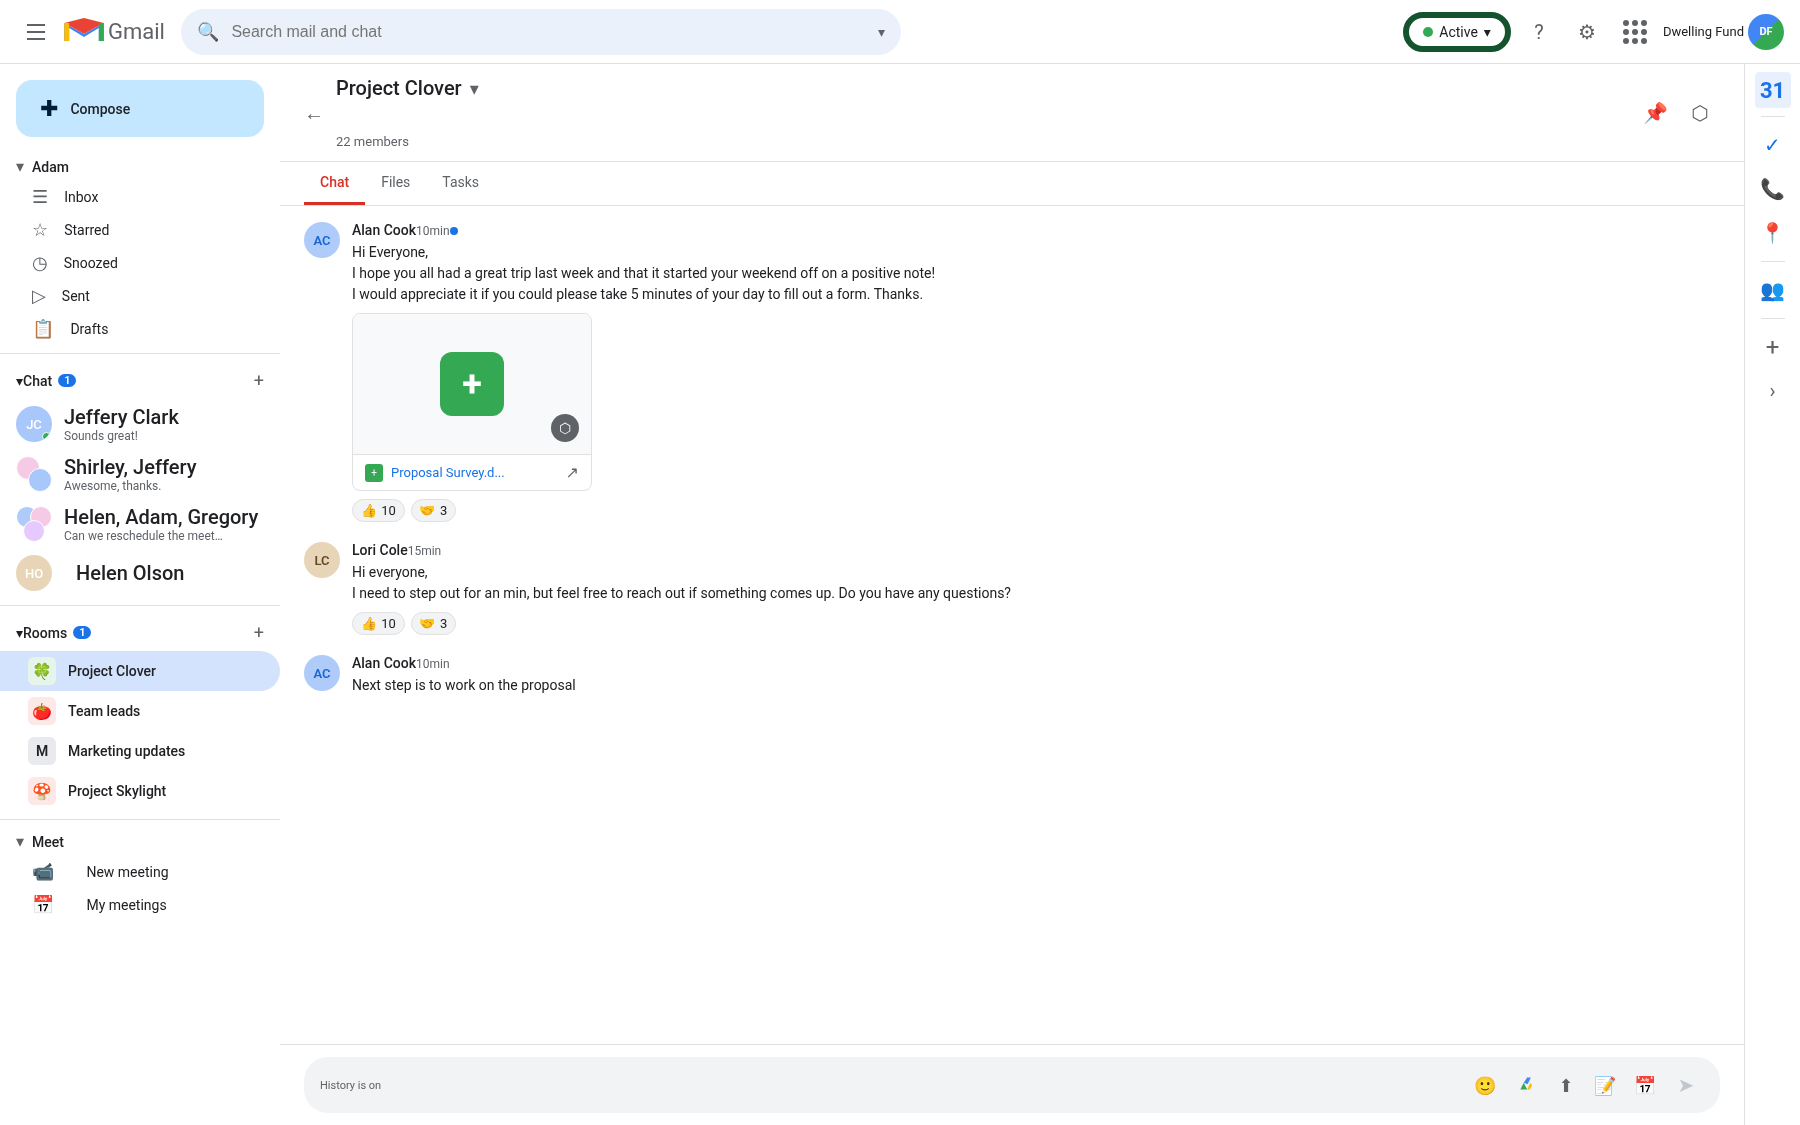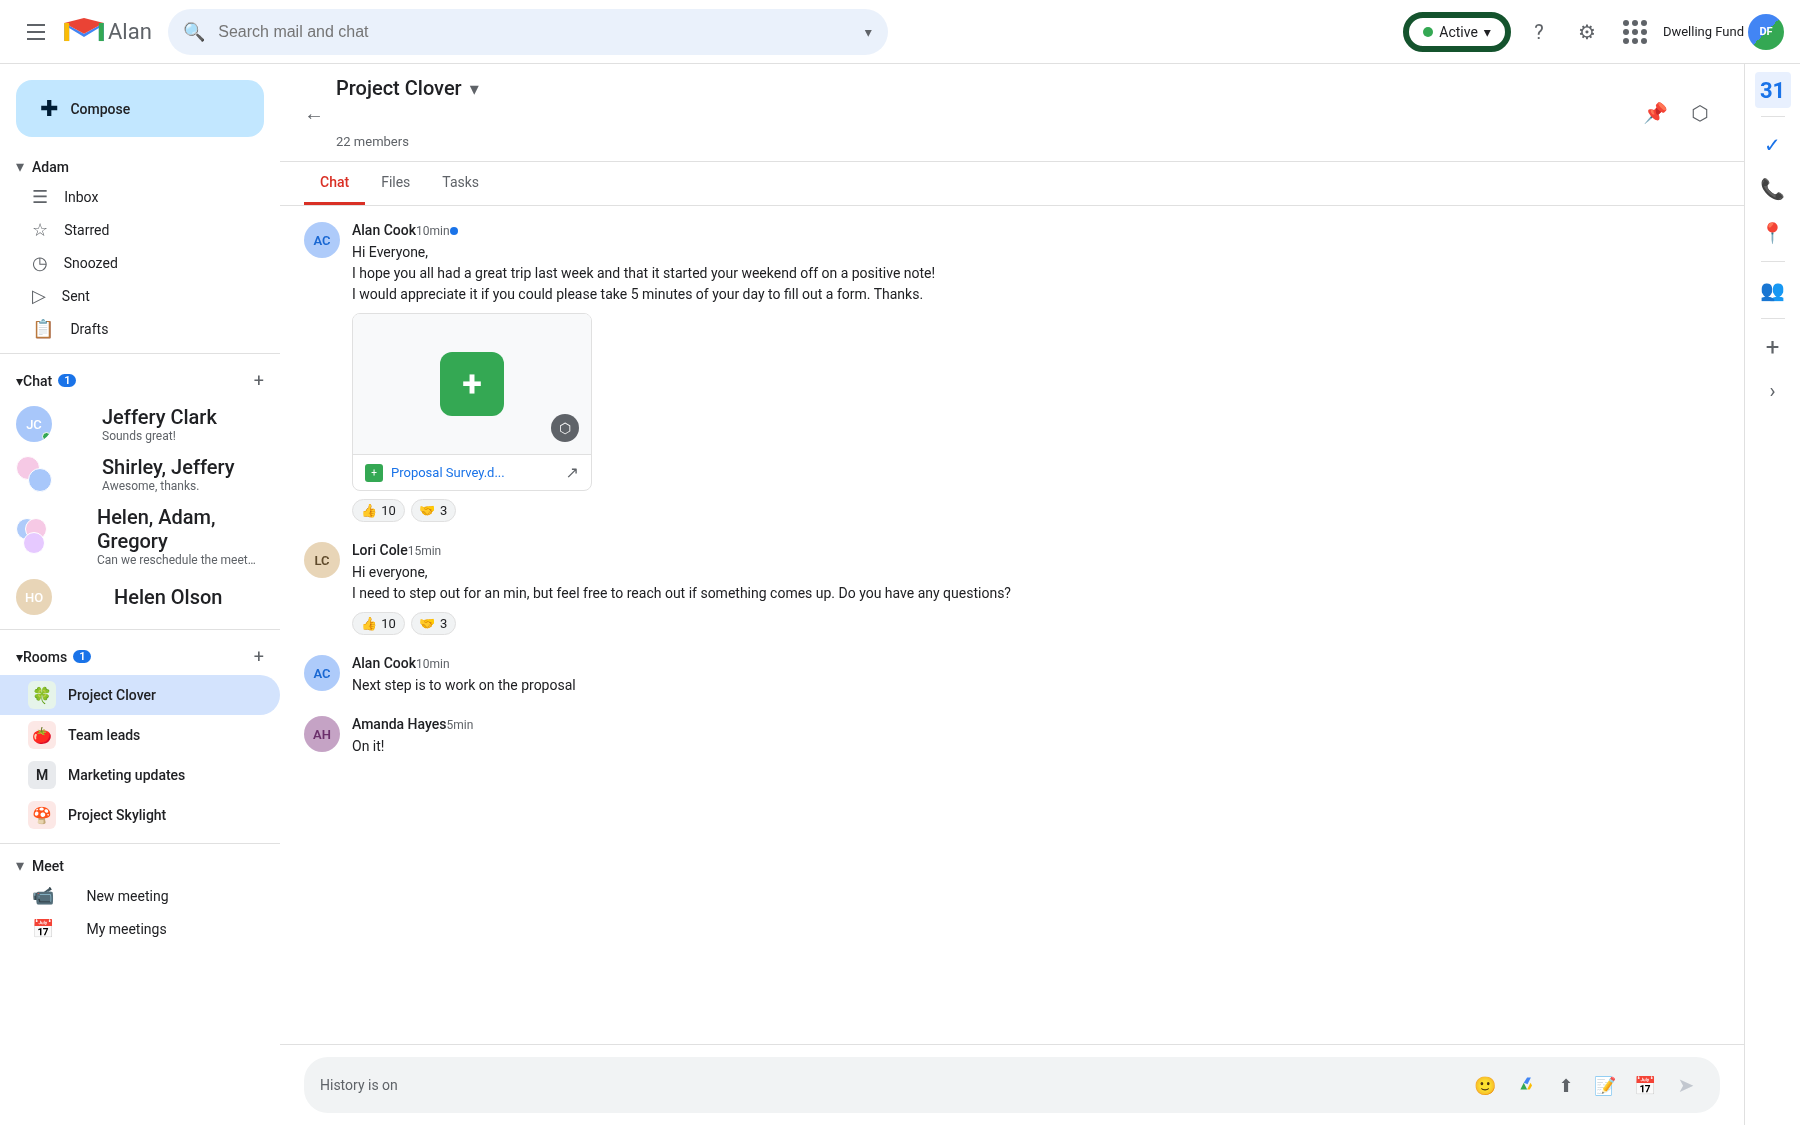--- a/index.html
+++ b/index.html
@@ -33,21 +33,21 @@
     .compose-btn { display: flex; align-items: center; gap: 12px; background: #c2e7ff; border-radius: 16px; padding: 16px 24px; margin: 8px 16px 16px; cursor: pointer; font-size: 14px; font-weight: 500; }
     .compose-plus { font-size: 22px; color: #001d35; }
     .section-header { display: flex; align-items: center; padding: 4px 16px; cursor: pointer; color: #202124; font-size: 14px; font-weight: 500; }
     .section-header .chevron { margin-right: 8px; font-size: 16px; color: #5f6368; }
     .sidebar-item { display: flex; align-items: center; padding: 6px 16px 6px 32px; cursor: pointer; border-radius: 0 24px 24px 0; font-size: 14px; color: #202124; }
     .sidebar-item .item-icon { margin-right: 16px; font-size: 18px; color: #5f6368; }
     .chat-section-header { display: flex; align-items: center; padding: 8px 16px; cursor: pointer; }
     .chat-section-header .label { font-size: 14px; font-weight: 500; }
     .chat-section-header .badge { background: #1a73e8; color: white; border-radius: 10px; font-size: 11px; padding: 0 6px; margin-left: 6px; font-weight: 600; }
     .chat-section-header .plus { margin-left: auto; font-size: 18px; color: #5f6368; }
-    .chat-contact { display: flex; align-items: center; padding: 6px 16px; cursor: pointer; border-radius: 0 24px 24px 0; gap: 38px; }
+    .chat-contact { display: flex; align-items: center; padding: 6px 16px; cursor: pointer; border-radius: 0 24px 24px 0; }
     .chat-avatar { width: 36px; height: 36px; border-radius: 50%; background: #9aa0a6; color: white; display: flex; align-items: center; justify-content: center; font-size: 13px; font-weight: 500; margin-right: 12px; flex-shrink: 0; position: relative; overflow: hidden; }
     .online-dot { position: absolute; bottom: 1px; right: 1px; width: 9px; height: 9px; background: #34a853; border-radius: 50%; border: 1.5px solid #fff; }
     .chat-info .name { font-size: 20px; font-weight: 500; }
     .chat-info .preview { font-size: 12px; color: #5f6368; white-space: nowrap; overflow: hidden; text-overflow: ellipsis; max-width: 160px; }
     .room-item { display: flex; align-items: center; padding: 6px 16px 6px 28px; cursor: pointer; border-radius: 0 24px 24px 0; }
     .room-item.active { background: #d3e3fd; }
     .room-icon { width: 28px; height: 28px; border-radius: 6px; margin-right: 12px; display: flex; align-items: center; justify-content: center; font-size: 16px; flex-shrink: 0; }
     .room-name { font-size: 14px; font-weight: 500; }
     .meet-item { display: flex; align-items: center; padding: 6px 16px 6px 32px; cursor: pointer; }
     .meet-item .icon { margin-right: 16px; font-size: 18px; color: #5f6368; }
@@ -92,21 +92,21 @@
     .attachment-footer { display: flex; align-items: center; padding: 8px 12px; gap: 8px; border-top: 1px solid #e0e0e0; }
     .attachment-form-icon { width: 18px; height: 18px; background: #34a853; border-radius: 3px; display: flex; align-items: center; justify-content: center; color: white; font-size: 10px; }
     .attachment-name { font-size: 13px; color: #1a73e8; flex: 1; white-space: nowrap; overflow: hidden; text-overflow: ellipsis; }
     .attachment-open { color: #5f6368; font-size: 16px; cursor: pointer; }
     .reactions { display: flex; gap: 6px; margin-top: 8px; }
     .reaction { display: flex; align-items: center; gap: 4px; background: #f1f3f4; border-radius: 12px; padding: 3px 8px; font-size: 13px; cursor: pointer; border: 1px solid #e0e0e0; }
 
     
     .chat-input { border-top: 1px solid #e0e0e0; padding: 12px 24px; flex-shrink: 0; }
     .input-box { background: #f1f3f4; border-radius: 24px; display: flex; align-items: center; padding: 10px 16px; gap: 8px; }
-    .input-placeholder { flex: 1; color: #5f6368; font-size: 14px; }
+    .input-placeholder { flex: 1; color: #5f6368; font-size: 11px; }
     .input-icons { display: flex; align-items: center; gap: 4px; }
     .input-icon { width: 36px; height: 36px; border-radius: 50%; display: flex; align-items: center; justify-content: center; cursor: pointer; color: #5f6368; font-size: 18px; }
     .send-icon { color: #c2c7cf; font-size: 20px; }
 
     
     ::-webkit-scrollbar { width: 6px; }
     ::-webkit-scrollbar-thumb { background: #c4c4c4; border-radius: 3px; }
 
     
     .multi-avatar { position: relative; width: 36px; height: 36px; }
@@ -128,21 +128,21 @@
       <span></span>
   </div>
   <div class="gmail-logo">
 
     <svg class="gmail-m" viewBox="0 0 48 34" xmlns="http://www.w3.org/2000/svg">
       <path fill="#4285F4" d="M0 6v22h6V12l18 11L42 12v16h6V6L24 19z"></path>
       <path fill="#EA4335" d="M0 6l24 13L48 6 24 0z"></path>
       <path fill="#34A853" d="M42 6v22h6V6z"></path>
       <path fill="#FBBC05" d="M0 6v22h6V6z"></path>
     </svg>
-    <span class="gmail-text">Alan</span>
+    <span class="gmail-text">Gmail</span>
   </div>
   <div class="search-bar">
     <span class="search-icon">🔍</span>
     <input type="text" placeholder="Search mail and chat" style="">
     <span class="search-arrow">▾</span>
   </div>
   <div class="topbar-right">
     <div class="active-btn">
       <div class="active-dot"></div>
       <span>Active</span>
@@ -388,30 +388,20 @@
         <div class="msg-avatar" style="background:#aecbfa; display:flex; align-items:center; justify-content:center; color:#1967d2; font-weight:600; font-size:13px;">AC</div>
         <div class="msg-content">
           <div class="msg-header">
             <span class="msg-name">Alan Cook</span>
             <span class="msg-time">10min</span>
           </div>
           <div class="msg-text">Next step is to work on the proposal</div>
         </div>
       </div>
 
-      <div class="message">
-        <div class="msg-avatar" style="background:#c5a3c5; display:flex; align-items:center; justify-content:center; color:#6b2f6b; font-weight:600; font-size:13px;">AH</div>
-        <div class="msg-content">
-          <div class="msg-header">
-            <span class="msg-name">Amanda Hayes</span>
-            <span class="msg-time">5min</span>
-          </div>
-          <div class="msg-text">On it!</div>
-        </div>
-      </div>
 
     </div>
 
     <div class="chat-input">
       <div class="input-box">
         <span class="input-placeholder">History is on</span>
         <div class="input-icons">
           <div class="input-icon">🙂</div>
           <div class="input-icon">
             <svg width="18" height="18" viewBox="0 0 24 24" fill="none">

